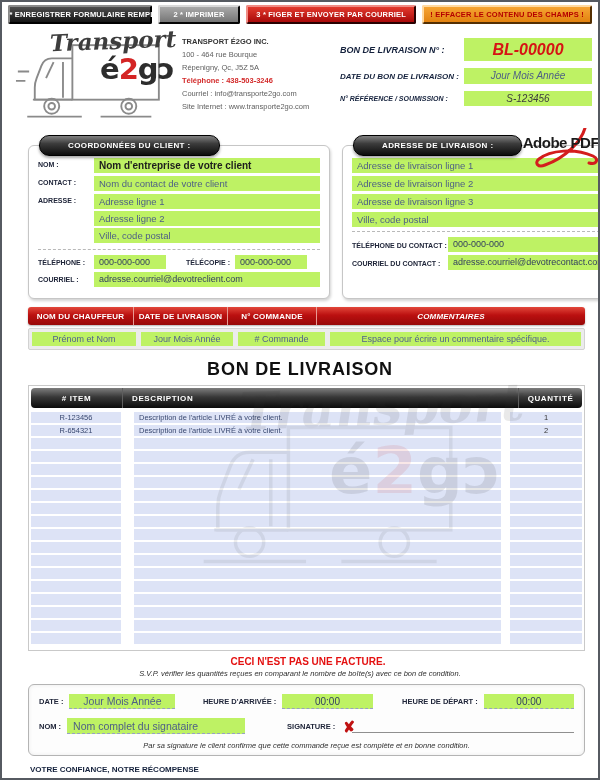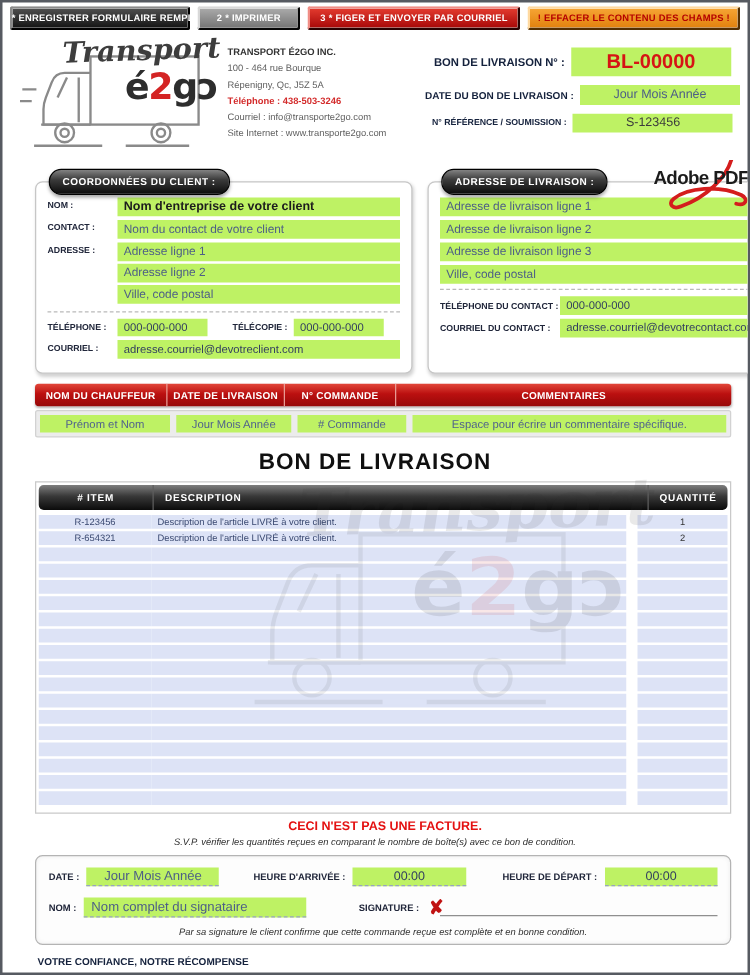--- a/index.html
+++ b/index.html
@@ -20,38 +20,38 @@
   .logo svg{position:absolute;left:0;top:2px;}
   .logo-script{position:absolute;top:-3px;left:40px;font-family:"DejaVu Serif",serif;font-style:italic;
                font-weight:bold;font-size:23px;color:#3d3d3d;transform:rotate(-2deg);white-space:nowrap;}
   .logo-e2go{position:absolute;top:22px;left:90px;font-size:29px;font-weight:800;color:#2d2d2d;
              font-family:"DejaVu Sans",sans-serif;letter-spacing:-1px;}
   .logo-e2go .red2{color:#d42424;}
   .company{width:158px;flex:none;font-size:7.5px;color:#606060;line-height:13px;padding-top:5px;}
   .company .cname{font-weight:bold;color:#333;}
   .company .cphone{color:#d32a2a;font-weight:bold;}
   .order{flex:1;padding-top:8px;}
-  .order-row{display:flex;align-items:center;justify-content:center;margin-bottom:7px;}
+  .order-row{display:flex;align-items:center;justify-content:space-between;margin-bottom:7px;font-style:italic;}
   .order-lbl{font-weight:bold;color:#14213c;text-align:right;margin-right:5px;white-space:nowrap;}
   .order-row.r1 .order-lbl{font-size:9px;}
   .order-row.r2 .order-lbl{font-size:8px;}
   .order-row.r3 .order-lbl{font-size:7px;}
   .f{background:#bef264;color:#4d5f86;box-sizing:border-box;}
   .order-f{width:128px;text-align:center;}
   .f-bl{height:23px;line-height:23px;font-size:16px;font-weight:bold;color:#d61414;}
   .f-date{height:16px;line-height:16px;font-size:10px;}
   .f-ref{height:15px;line-height:15px;font-size:10px;color:#3c3c3c;}
   
   .sections{display:flex;gap:12px;padding:10px 10px 0 26px;}
   .box{position:relative;border:1px solid #c6c6c6;border-radius:6px;box-shadow:1px 2px 3px rgba(0,0,0,.18);
        background:#fff;padding:12px 9px 8px;margin-top:7px;}
   .client-box{width:282px;flex:none;}
   .delivery-box{flex:1;}
   .pill{position:absolute;top:-11px;left:10px;background:linear-gradient(180deg,#828282 0%,#3c3c3c 40%,#0c0c0c 100%);
-        color:#fff;font-weight:bold;font-size:8px;letter-spacing:.4px;padding:5px 10px;border-radius:10px;
+        color:#fff;font-weight:bold;font-size:8px;letter-spacing:.4px;padding:5px 28px;border-radius:10px;
         border:1px solid #000;box-shadow:0 2px 3px rgba(0,0,0,.35);white-space:nowrap;}
   .frow{display:flex;margin-bottom:3px;align-items:flex-start;}
   .flabel{width:56px;flex:none;font-size:7px;font-weight:bold;color:#20263a;padding-top:3px;}
   .fval{flex:1;font-size:9.5px;padding:2px 5px;min-height:10px;line-height:11px;}
   .fval.bold{font-weight:bold;color:#1d1d1d;font-size:10px;}
   .stack .fval{margin-bottom:2px;}
   .sep{border-top:1px dashed #b9b9b9;margin:4px 0 5px;}
   .inline-pair{display:flex;margin-bottom:3px;align-items:center;}
   .inline-pair .flabel{padding-top:0;}
   .inline-pair .half{width:72px;flex:none;font-size:9px;padding:2px 5px;color:#33405f;}
@@ -59,40 +59,40 @@
   .dlv-lbl{width:96px;flex:none;font-size:7px;font-weight:bold;color:#20263a;padding-top:2px;}
   .adobe{position:absolute;top:-18px;right:4px;width:92px;height:42px;}
   .adobe-text{position:absolute;top:6px;left:0;font-weight:bold;font-size:15px;color:#1b1b1b;letter-spacing:-.5px;}
   .adobe svg{position:absolute;top:0;left:0;}
   
   .driver{margin:8px 13px 0 26px;}
   .driver-bar{display:flex;height:18px;border-radius:3px;overflow:hidden;
               background:linear-gradient(#e2473a,#bb1010 45%,#970808);box-shadow:0 1px 2px rgba(0,0,0,.3);}
   .dcell{display:flex;align-items:center;justify-content:center;color:#fff;font-weight:bold;font-size:8px;
          letter-spacing:.2px;border-right:1px solid #e89a93;box-sizing:border-box;}
-  .dcell:last-child{border-right:none;}
+  .dcell:last-child{border-right:none;font-style:italic;}
   .dc1{width:106px;} .dc2{width:94px;} .dc3{width:89px;} .dc4{flex:1;}
   .driver-vals{display:flex;gap:5px;background:#ececec;border:1px solid #d2d2d2;border-radius:2px;
                margin-top:3px;padding:3px 3px;}
   .dval{height:14px;line-height:14px;text-align:center;font-size:9px;color:#50628c;}
   .dv1{width:104px;} .dv2{width:92px;} .dv3{width:87px;} .dv4{flex:1;}
   
   .doc-title{text-align:center;font-size:18px;font-weight:800;color:#101010;letter-spacing:.8px;margin:9px 0 5px;}
   
   .table{position:relative;margin:0 13px 0 26px;border:1px solid #c9c9c9;padding:2px;}
   .thead{display:flex;height:20px;border-radius:4px;overflow:hidden;
          background:linear-gradient(180deg,#7e7e7e 0%,#383838 45%,#0b0b0b 100%);}
   .hcell{display:flex;align-items:center;color:#fff;font-weight:bold;font-size:8px;letter-spacing:.6px;box-sizing:border-box;}
   .h-item{width:92px;justify-content:center;border-right:1px solid #5e5e5e;}
   .h-desc{flex:1;padding-left:9px;}
   .h-qty{width:64px;justify-content:center;border-left:1px solid #5e5e5e;}
   .tbody{position:relative;padding-top:4px;min-height:236px;}
   .trow{display:flex;margin-bottom:2px;}
   .tcell{background:#dde3f6;height:11px;line-height:11px;font-size:7.5px;color:#394870;box-sizing:border-box;}
-  .tcell.item{width:90px;text-align:center;}
+  .tcell.item{width:90px;text-align:center;margin-right:13px;}
   .tcell.desc{flex:1;padding-left:5px;margin-right:9px;}
   .tcell.qty{width:72px;text-align:center;color:#333;}
   .watermark{position:absolute;left:0;top:0;right:0;bottom:0;opacity:.10;pointer-events:none;z-index:5;}
   .wm-inner{position:absolute;left:150px;top:-10px;width:300px;height:260px;}
   .wm-inner svg{position:absolute;left:0;top:20px;}
   .wm-script{position:absolute;top:0;left:60px;font-family:"DejaVu Serif",serif;font-style:italic;font-weight:bold;
              font-size:52px;color:#333;transform:rotate(-2deg);white-space:nowrap;}
   .wm-e2go{position:absolute;top:58px;left:150px;font-size:64px;font-weight:800;color:#222;font-family:"DejaVu Sans",sans-serif;}
   .wm-e2go .red2{color:#c22;}
   

